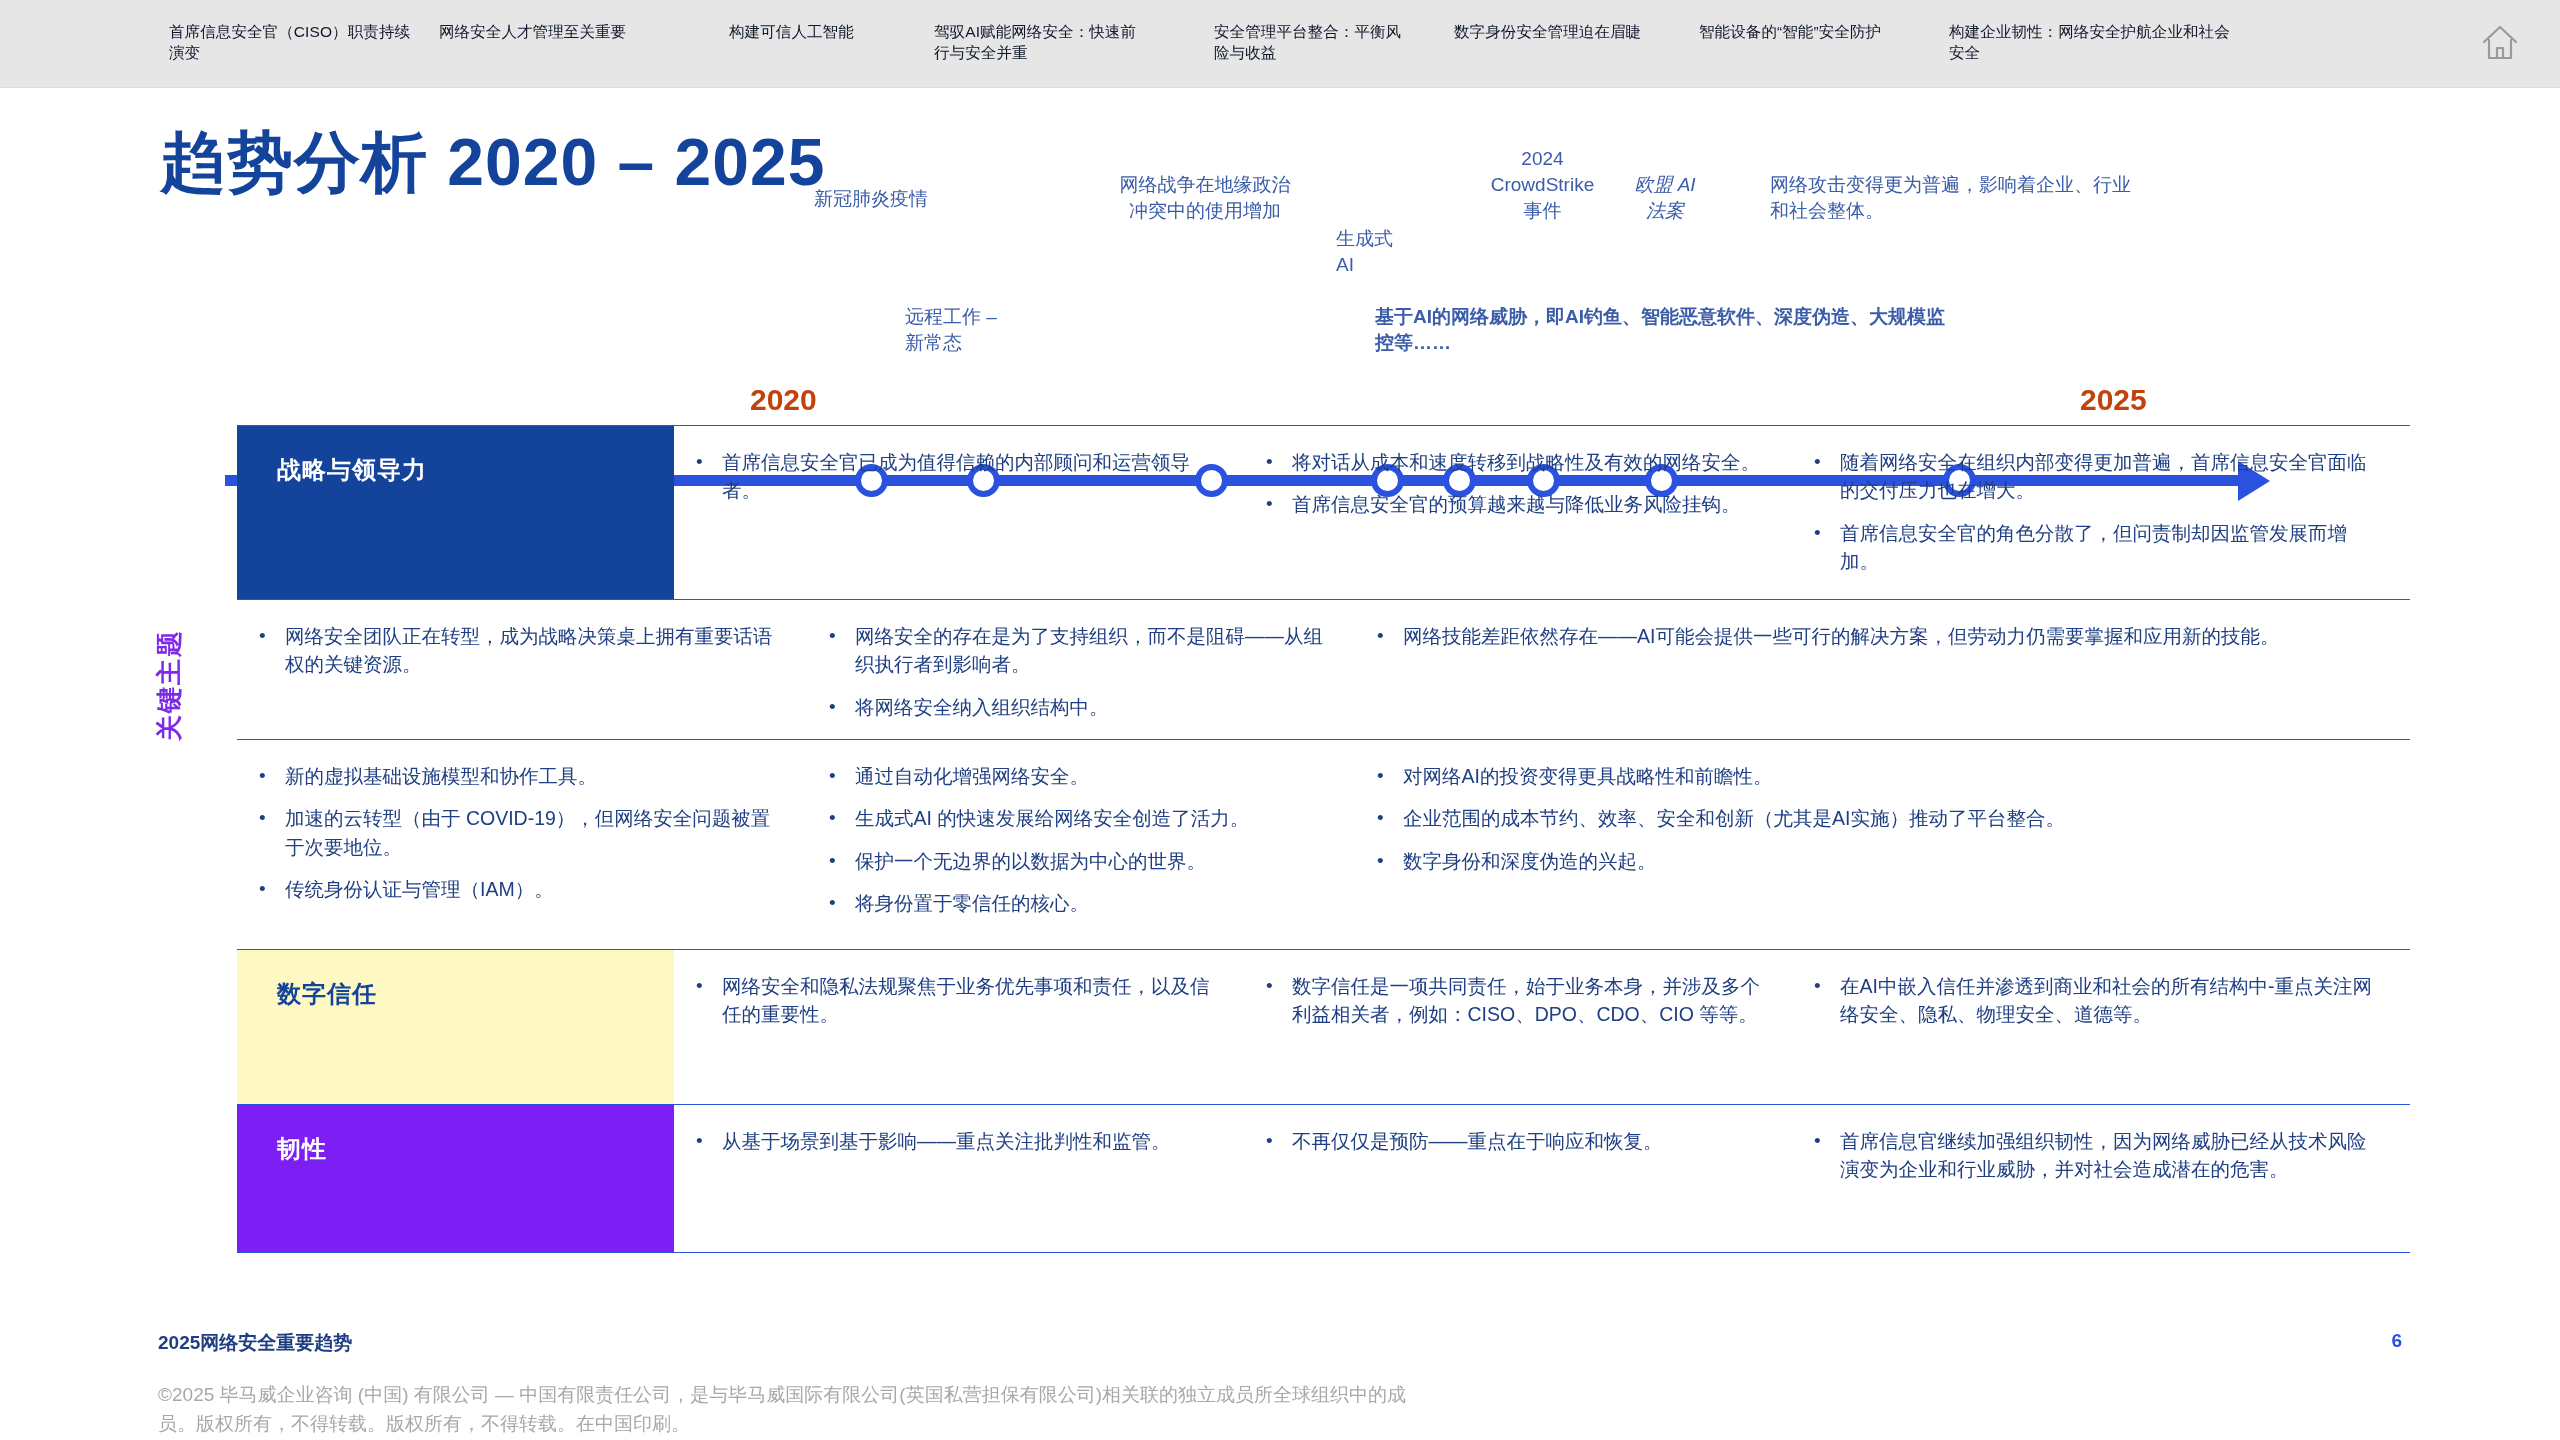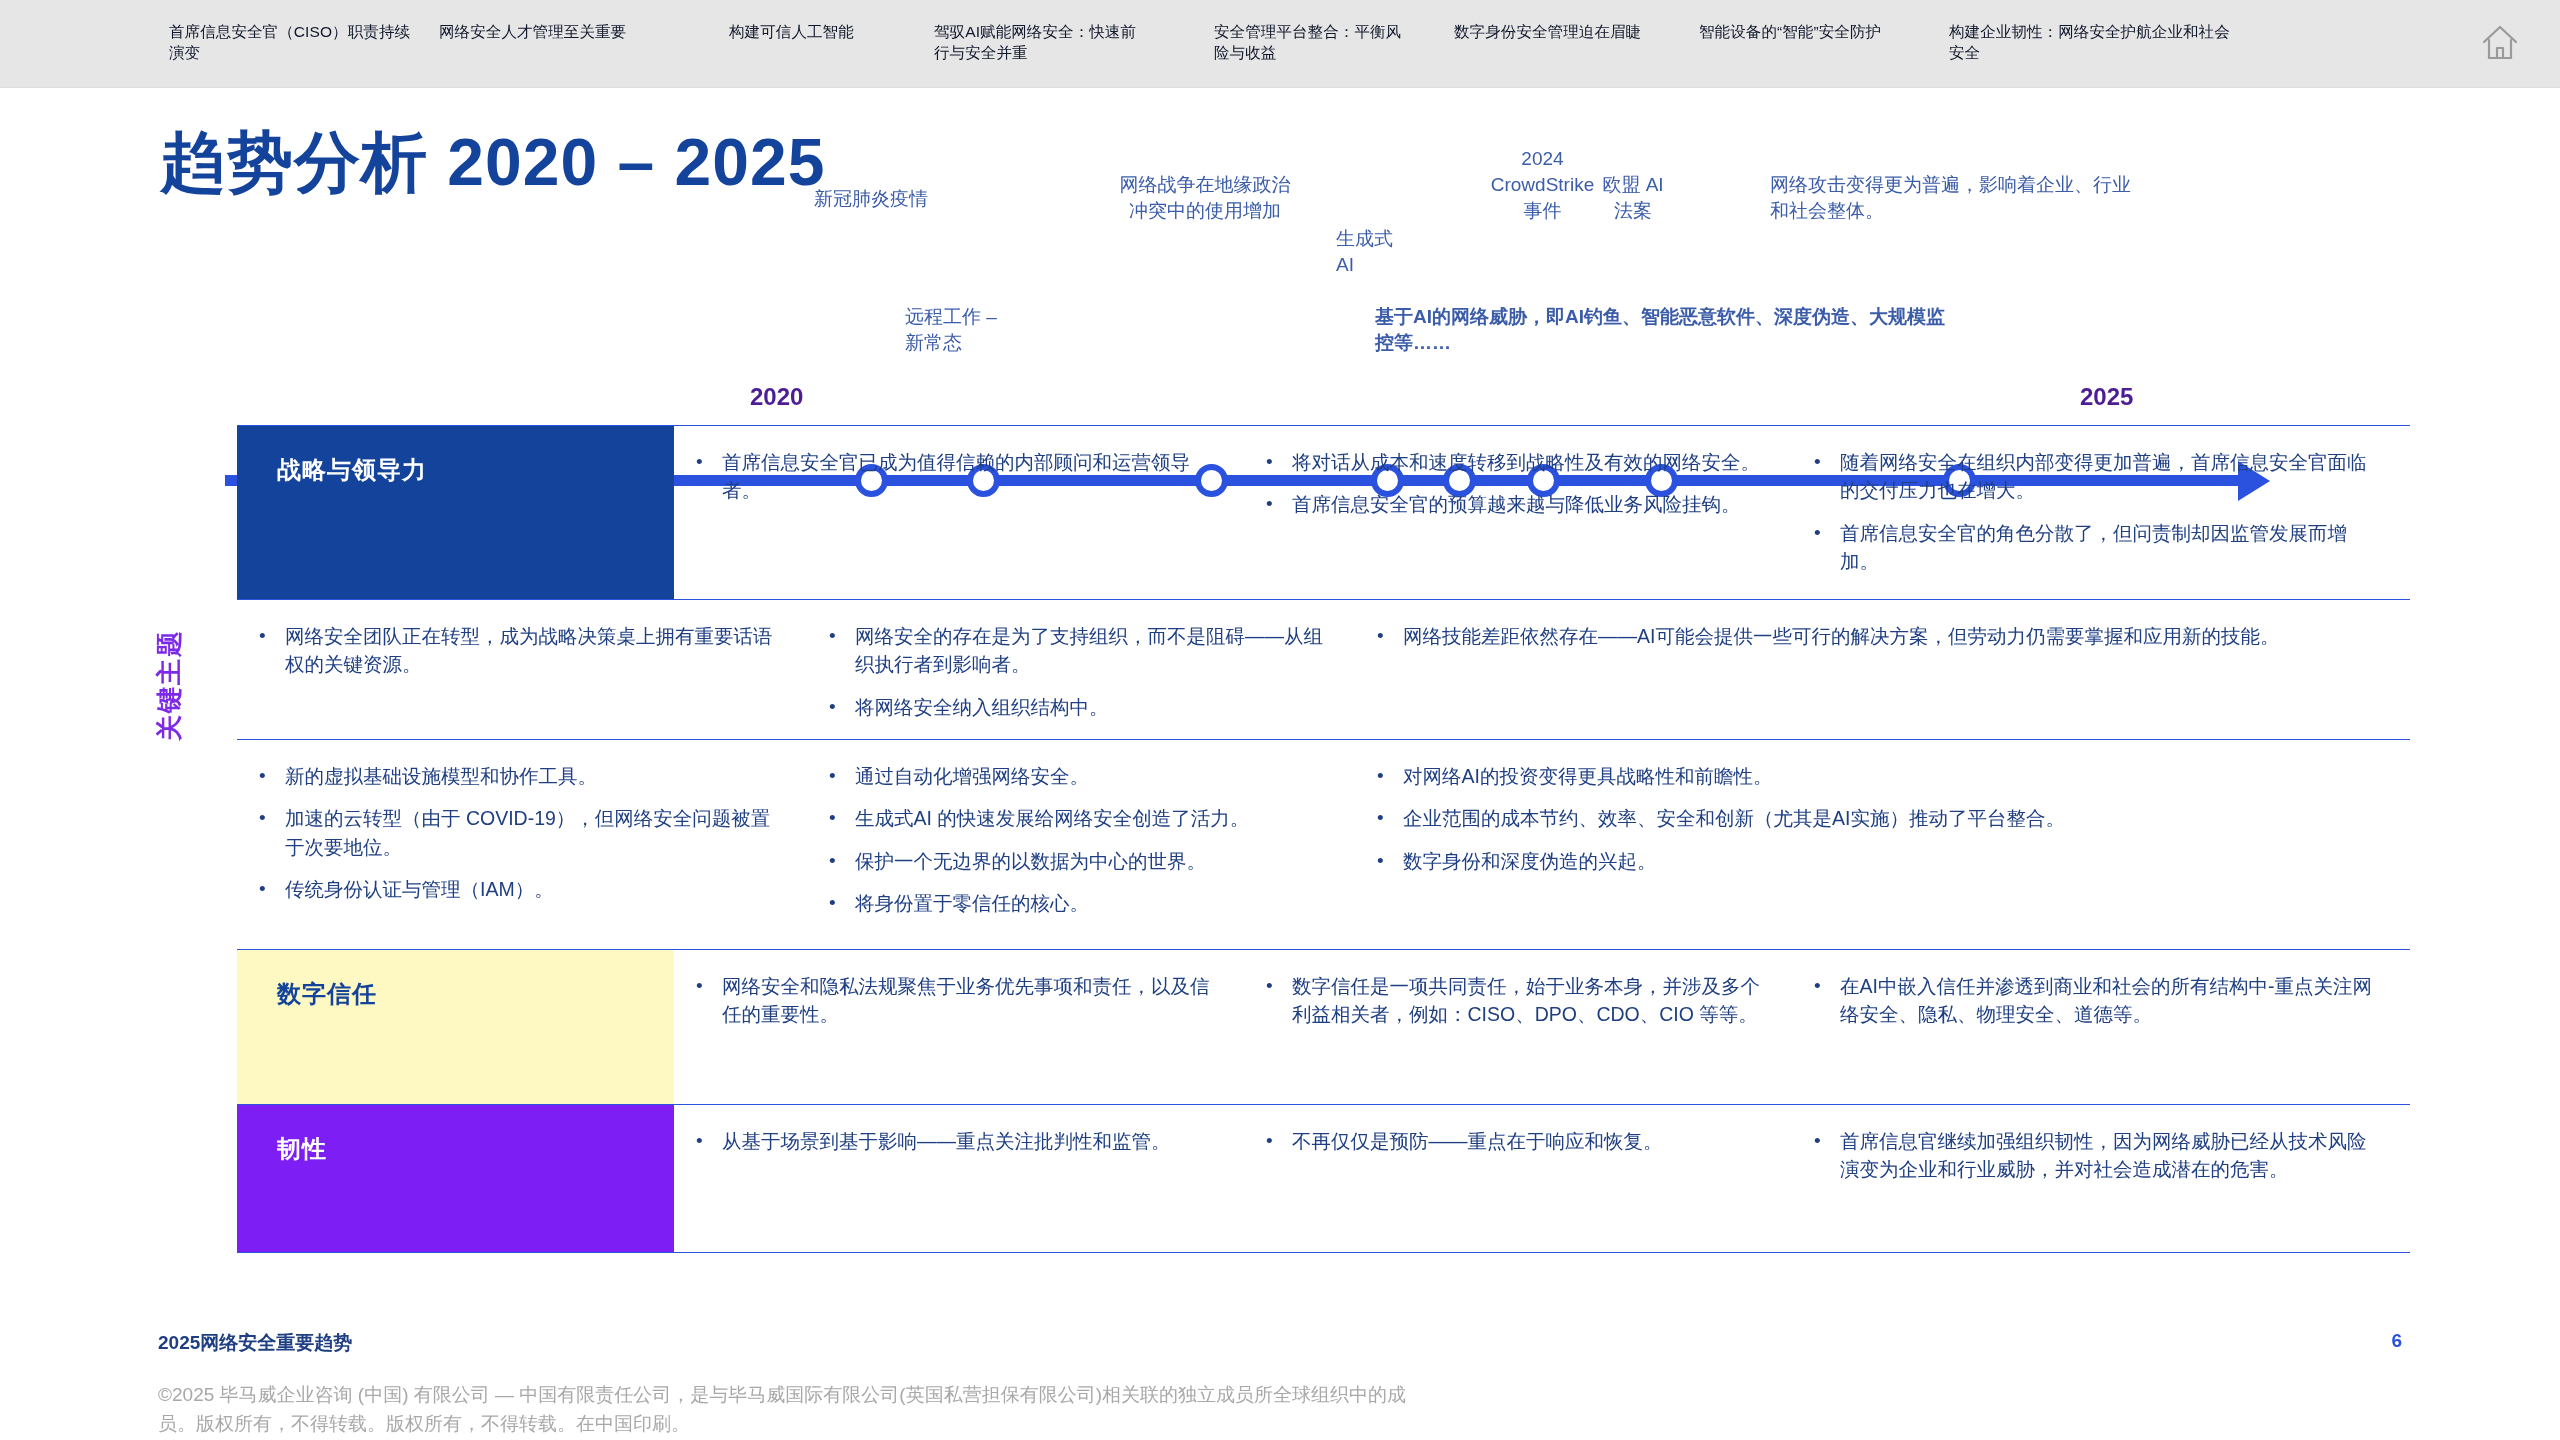--- a/index.html
+++ b/index.html
@@ -57,21 +57,21 @@
     border-radius:50%; background:#fff; border:6px solid #2b51df;
   }
   .tl-cap {
     position:absolute; color:#3b5ca8; font-size:19px; line-height:1.38;
     text-align:center;
   }
   .tl-cap.left-al { text-align:left; }
 
   
   .year {
-    position:absolute; font-size:24px; font-weight:bold; color:#4c1d95;
+    position:absolute; font-size:30px; font-weight:bold; color:#c2410c;
   }
   .year-2020 { left:750px; top:383px; }
   .year-2025 { left:2080px; top:383px; }
 
   
   .vlabel {
     position:absolute; left:152px; top:740px;
     width:190px; height:40px;
     transform: rotate(-90deg); transform-origin: 20px 20px;
     font-size:26px; font-weight:bold; color:#7d2ae8;
@@ -161,21 +161,21 @@
     <div class="tl-cap" style="left:905px; top:108px; width:200px; white-space:pre-line; text-align:left;">远程工作 –
 新常态</div>
     <div class="tl-cap" style="left:1080px; top:-24px; width:250px; white-space:pre-line;">网络战争在地缘政治
 冲突中的使用增加</div>
     <div class="tl-cap" style="left:1336px; top:30px; width:92px; white-space:pre-line; text-align:left;">生成式
 AI</div>
     <div class="tl-cap left-al" style="left:1375px; top:108px; width:580px; font-weight:bold;">基于AI的网络威胁，即AI钓鱼、智能恶意软件、深度伪造、大规模监控等……</div>
     <div class="tl-cap" style="left:1420px; top:-50px; width:245px; white-space:pre-line;">2024
 CrowdStrike
 事件</div>
-    <div class="tl-cap" style="left:1568px; top:-24px; width:130px; white-space:pre-line;">欧盟 AI
+    <div class="tl-cap" style="left:1600px; top:-24px; width:130px; white-space:pre-line;font-style:italic;">欧盟 AI
 法案</div>
     <div class="tl-cap left-al" style="left:1770px; top:-24px; width:420px; white-space:pre-line;">网络攻击变得更为普遍，影响着企业、行业
 和社会整体。</div>
   </div>
 
   <div class="year year-2020">2020</div>
   <div class="year year-2025">2025</div>
 
   <div class="vlabel">关键主题</div>
 

